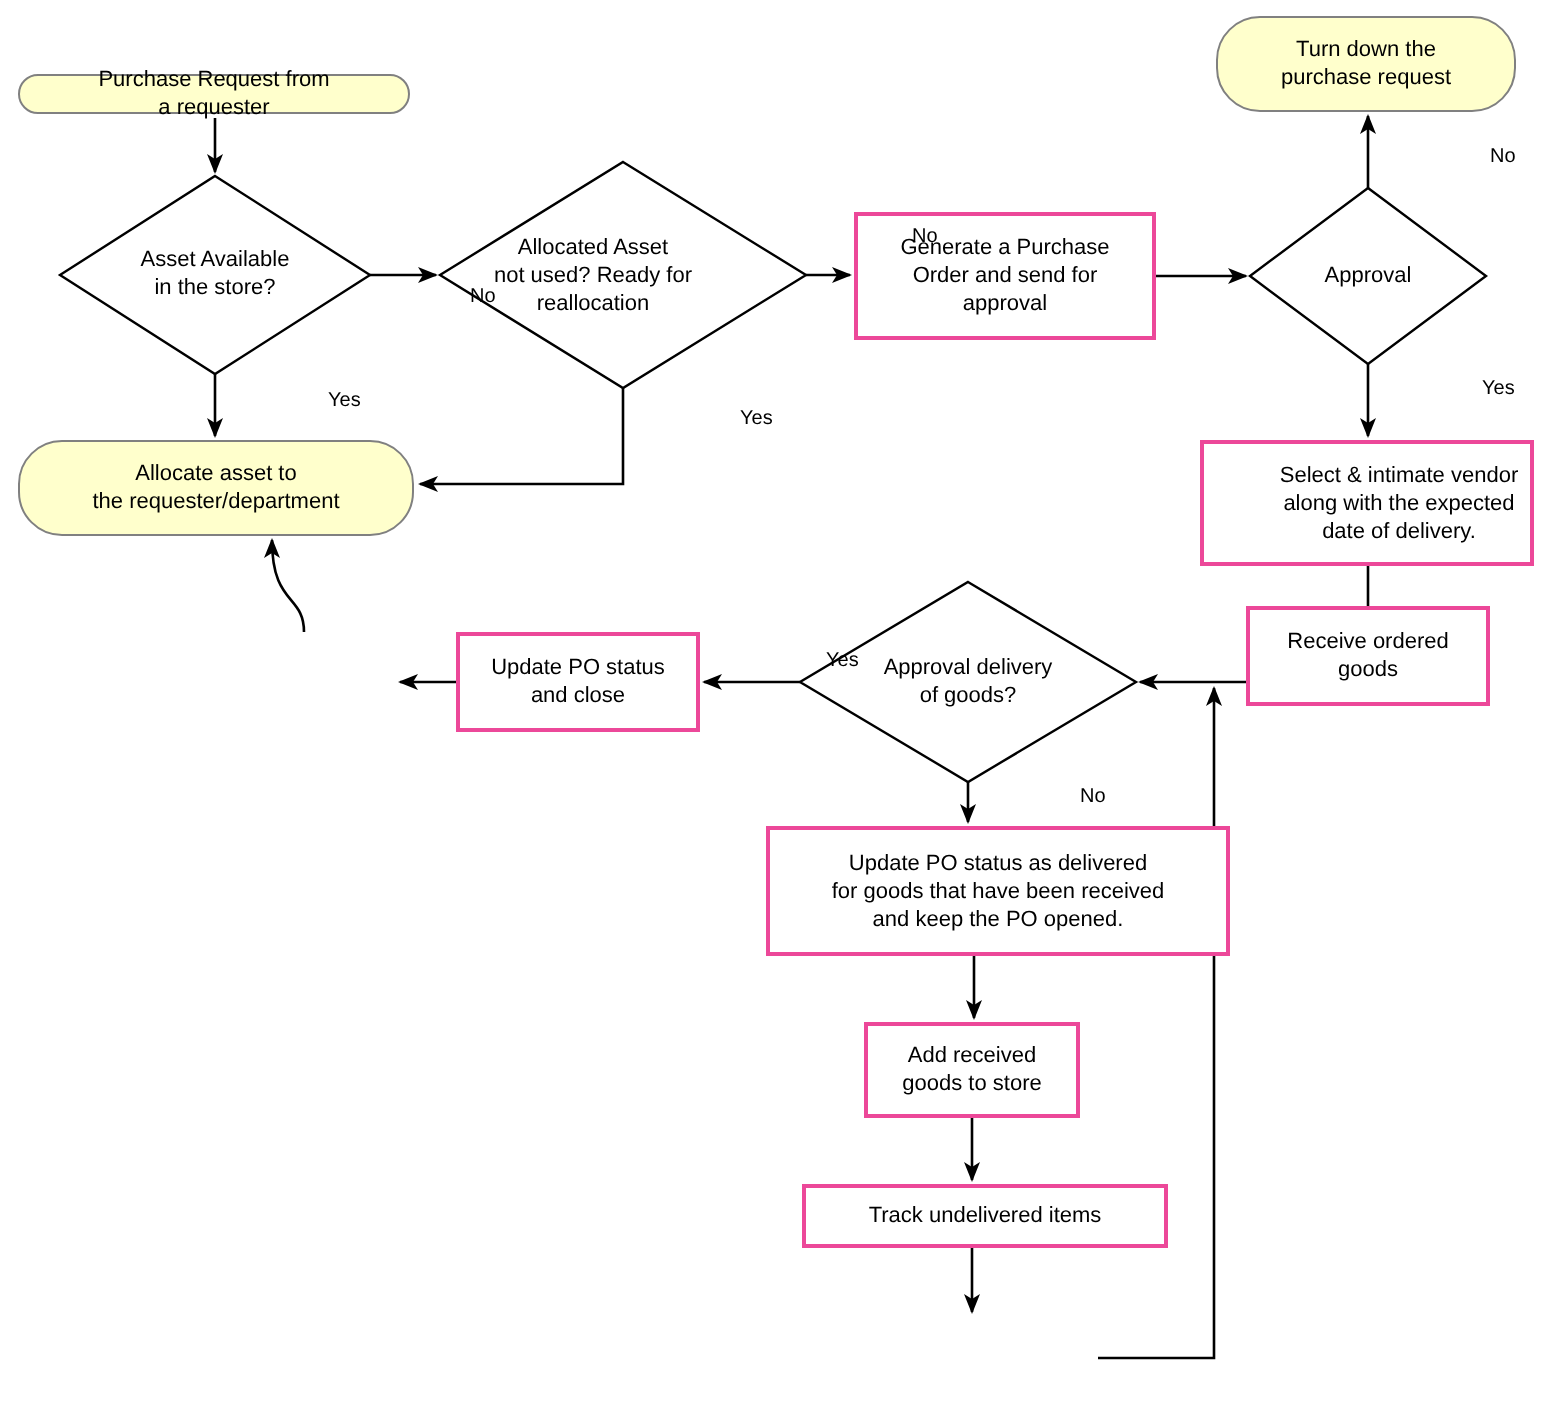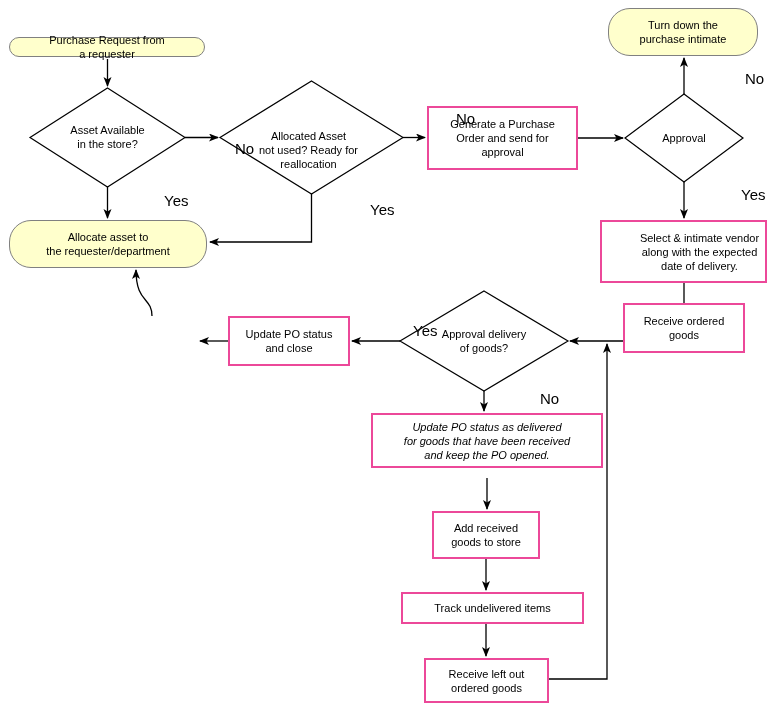--- a/index.html
+++ b/index.html
@@ -19,21 +19,21 @@
     background:#ffffcc; border:1.5px solid #808080;
   }
   .process {
     background:#ffffff; border:2px solid #ec4899;
   }
   .diamond-label {
     position:absolute; display:flex; align-items:center; justify-content:center;
     text-align:center; white-space:pre-line; font-size:11px; line-height:14px;
   }
   .edge-label {
-    position:absolute; font-size:15px; line-height:13px; white-space:nowrap;padding-left:48px;
+    position:absolute; font-size:10px; line-height:13px; white-space:nowrap;padding-left:48px;
   }
 </style>
 </head>
 <body>
 
 <div class="stage">
 
   <svg class="layer" viewBox="0 0 775 713" xmlns="http://www.w3.org/2000/svg">
     <defs>
       <marker id="arr" markerWidth="12" markerHeight="9" refX="9" refY="4" orient="auto" markerUnits="userSpaceOnUse">
@@ -62,46 +62,44 @@
     <path d="M484,391 L484,411" fill="none" stroke="#000" stroke-width="1.3" marker-end="url(#arr)"></path>
     <path d="M487,478 L487,509" fill="none" stroke="#000" stroke-width="1.3" marker-end="url(#arr)"></path>
     <path d="M486,559 L486,590" fill="none" stroke="#000" stroke-width="1.3" marker-end="url(#arr)"></path>
     <path d="M486,624 L486,656" fill="none" stroke="#000" stroke-width="1.3" marker-end="url(#arr)"></path>
     <path d="M549,679 L607,679 L607,344" fill="none" stroke="#000" stroke-width="1.3" marker-end="url(#arr)"></path>
   </svg>
 
   <div class="node terminator" style="left:9px; top:37px; width:196px; height:20px; border-radius:17px;">Purchase Request from
 a requester</div>
   <div class="node terminator" style="left:608px; top:8px; width:150px; height:48px; border-radius:22px;">Turn down the
-purchase intimate</div>
+purchase request</div>
   <div class="node terminator" style="left:9px; top:220px; width:198px; height:48px; border-radius:22px;">Allocate asset to
 the requester/department</div>
 
   <div class="node process" style="left:427px; top:106px; width:151px; height:64px;">Generate a Purchase
 Order and send for
 approval</div>
   <div class="node process" style="left:600px; top:220px; width:167px; height:63px;padding-left:32px;">Select &amp; intimate vendor
 along with the expected
 date of delivery.</div>
   <div class="node process" style="left:623px; top:303px; width:122px; height:50px;">Receive ordered
 goods</div>
   <div class="node process" style="left:228px; top:316px; width:122px; height:50px;">Update PO status
 and close</div>
-  <div class="node process" style="left:371px; top:413px; width:232px; height:55px;font-style:italic;">Update PO status as delivered
+  <div class="node process" style="left:383px; top:413px; width:232px; height:65px;">Update PO status as delivered
 for goods that have been received
 and keep the PO opened.</div>
   <div class="node process" style="left:432px; top:511px; width:108px; height:48px;">Add received
 goods to store</div>
   <div class="node process" style="left:401px; top:592px; width:183px; height:32px;">Track undelivered items</div>
-  <div class="node process" style="left:424px; top:658px; width:125px; height:45px;">Receive left out
-ordered goods</div>
 
   <div class="diamond-label" style="left:40px; top:121px; width:135px; height:32px;">Asset Available
 in the store?</div>
-  <div class="diamond-label" style="left:236px; top:115px; width:145px; height:45px;margin-top:12px;">Allocated Asset
+  <div class="diamond-label" style="left:224px; top:115px; width:145px; height:45px;">Allocated Asset
 not used? Ready for
 reallocation</div>
   <div class="diamond-label" style="left:644px; top:131px; width:80px; height:14px;">Approval</div>
   <div class="diamond-label" style="left:412px; top:327px; width:144px; height:28px;">Approval delivery
 of goods?</div>
 
   <div class="edge-label" style="left:187px; top:142px;">No</div>
   <div class="edge-label" style="left:116px; top:194px;">Yes</div>
   <div class="edge-label" style="left:408px; top:112px;">No</div>
   <div class="edge-label" style="left:322px; top:203px;">Yes</div>

